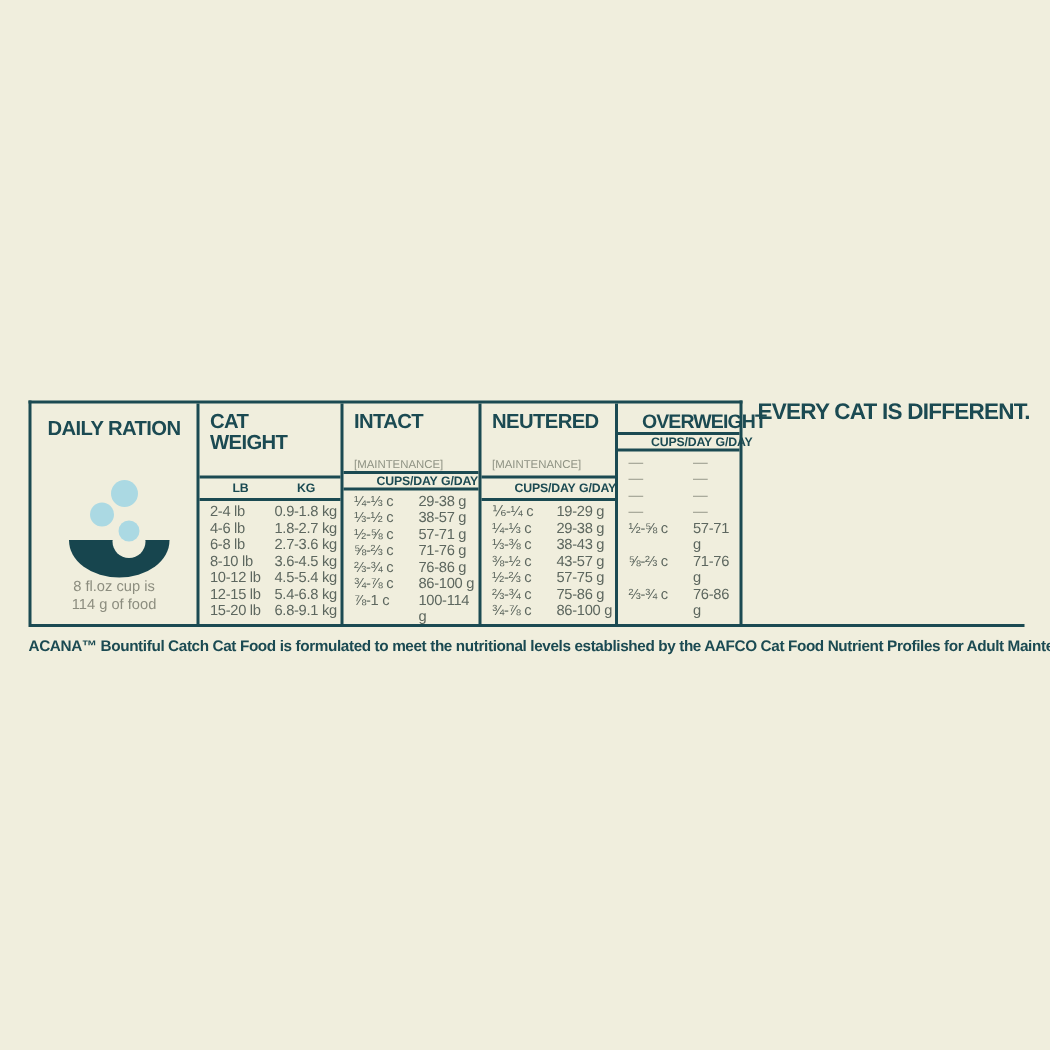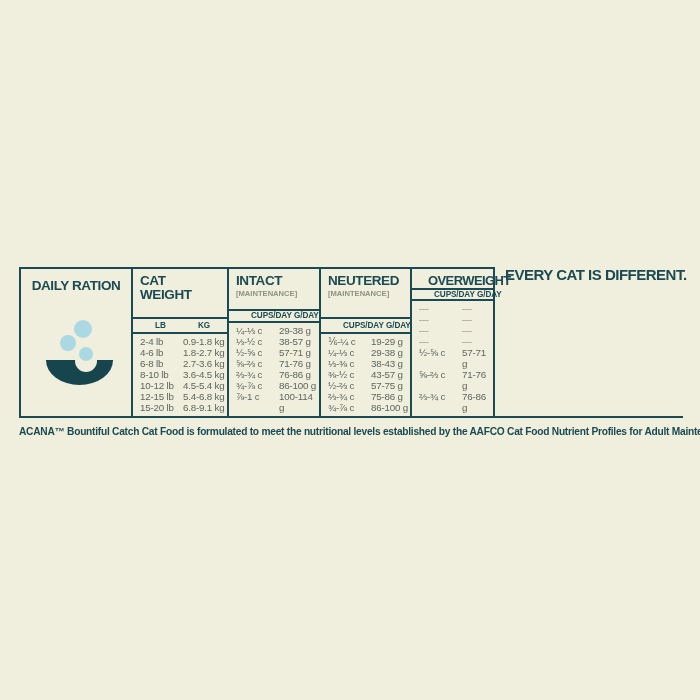--- a/index.html
+++ b/index.html
@@ -22,22 +22,22 @@
   .col-intact{width:92px;}
   .col-neutered{width:91px;}
   .col-overweight{width:81px;}
 
   .ctitle{
     height:54px;box-sizing:border-box;border-bottom:2px solid #1b4a52;
     padding:5px 0 0 7px;color:#1b4a52;font-weight:bold;
     font-size:13.5px;line-height:14px;letter-spacing:-0.4px;
   }
   .ctitle .sub{
-    font-size:7.6px;font-weight:bold;color:#8e9283;
-    letter-spacing:0;margin-top:1px;line-height:9px;
+    font-size:7.6px;font-weight:normal;color:#8e9283;
+    letter-spacing:0;margin-top:17px;line-height:9px;
   }
   .col-overweight .ctitle{font-size:13px;letter-spacing:-0.6px;padding-left:16px;}
 
   .subhead{
     height:16px;box-sizing:border-box;border-bottom:2px solid #1b4a52;
     display:flex;align-items:center;padding-left:22px;
     font-size:8.2px;font-weight:bold;color:#1b4a52;letter-spacing:-0.1px;
   }
   .subhead .c1{width:43px;flex:none;}
 
@@ -98,20 +98,24 @@
     <div class="gtitle">
       <div>DAILY RATION</div>
     </div>
     <div class="bowl-wrap">
       <span class="kibble kib1"></span>
       <span class="kibble kib2"></span>
       <span class="notch"></span>
       <span class="kibble kib3"></span>
       <span class="bowl"></span>
     </div>
+    <div class="gnote">
+      <div>8 fl.oz cup is</div>
+      <div>114 g of food</div>
+    </div>
   </div>
 
   <div class="col col-weight">
     <div class="ctitle">
       <div>CAT</div>
       <div>WEIGHT</div>
     </div>
     <div class="subhead">
       <span class="c1">LB</span>
       <span class="c2">KG</span>

